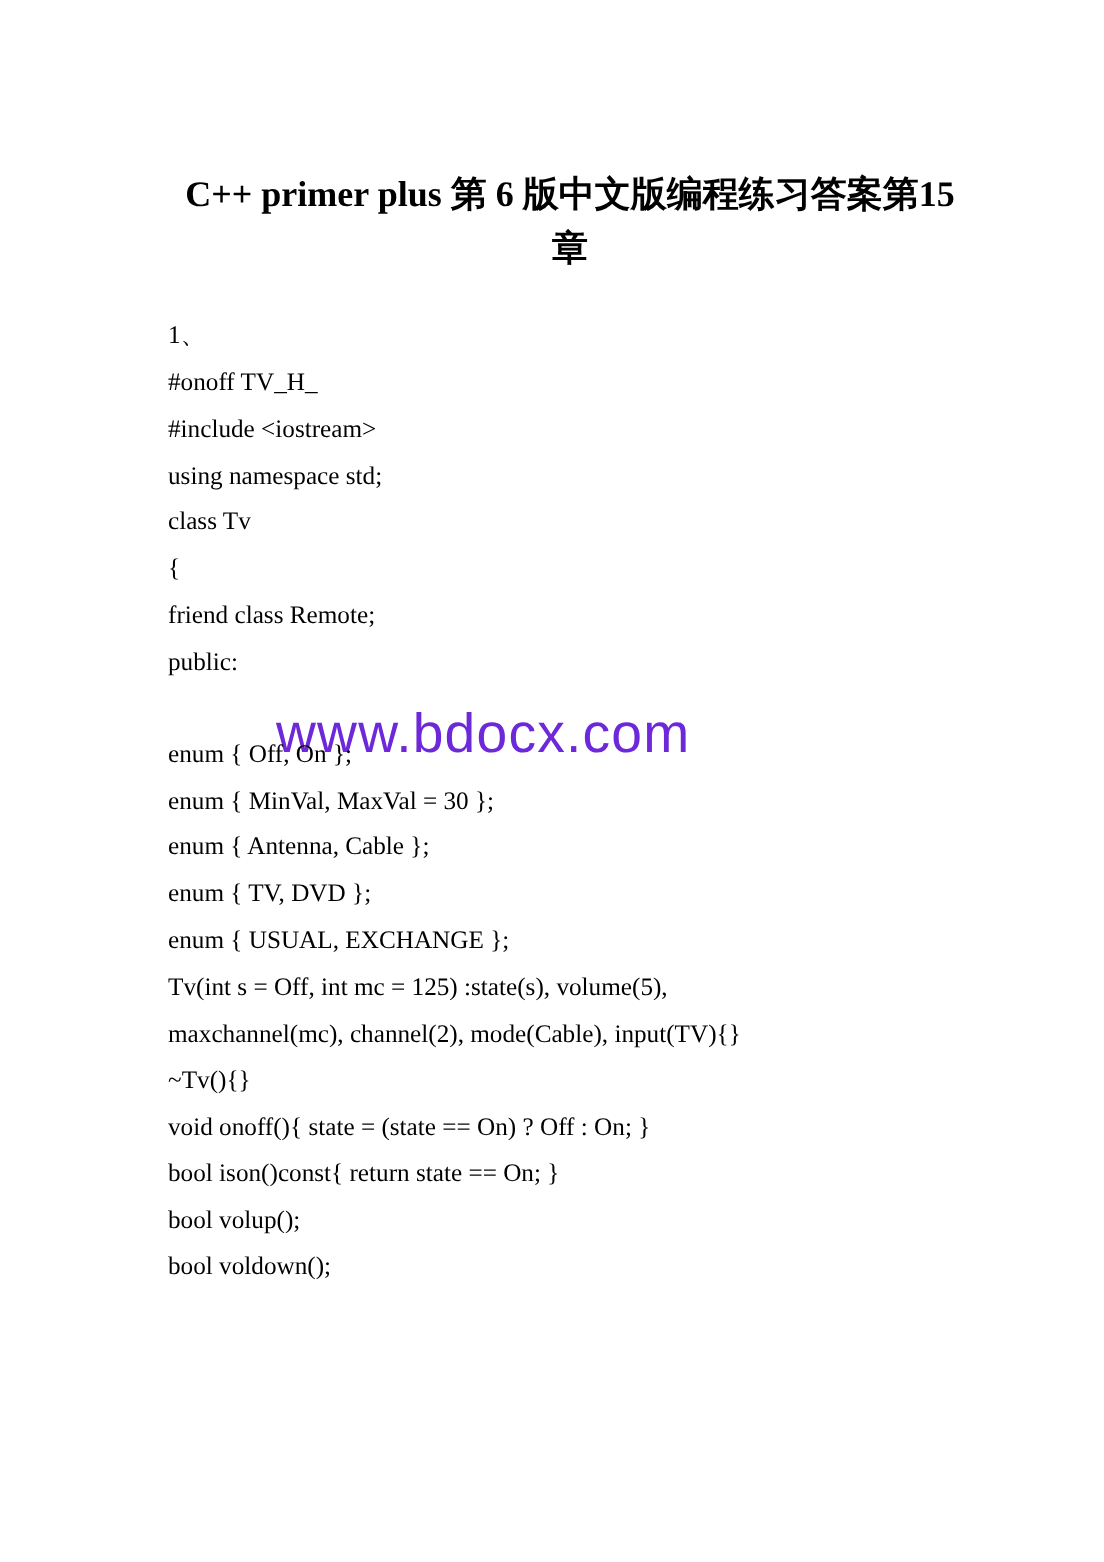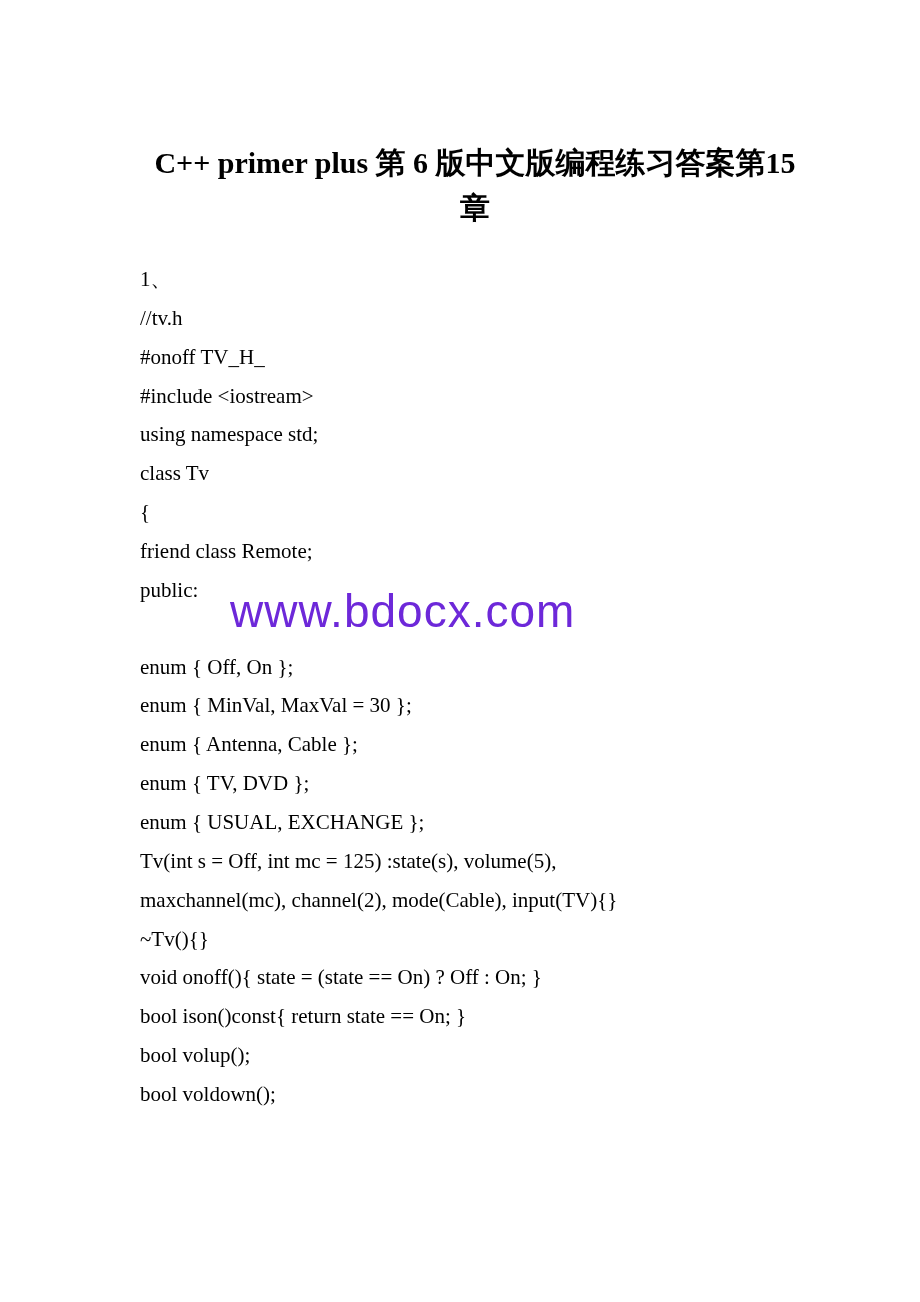--- a/index.html
+++ b/index.html
@@ -53,21 +53,20 @@
 </style>
 </head>
 <body>
 
 <div class="watermark">www.bdocx.com</div>
 
 <h1 class="title">C++ primer plus 第 6 版中文版编程练习答案第15 章</h1>
 
 <div class="content">
   <p>1、</p>
-  <p>//tv.h</p>
   <p>#onoff TV_H_</p>
   <p>#include &lt;iostream&gt;</p>
   <p>using namespace std;</p>
   <p>class Tv</p>
   <p>{</p>
   <p> friend class Remote;</p>
   <p>public:</p>
   <div class="spacer"></div>
   <p> enum { Off, On };</p>
   <p> enum { MinVal, MaxVal = 30 };</p>

